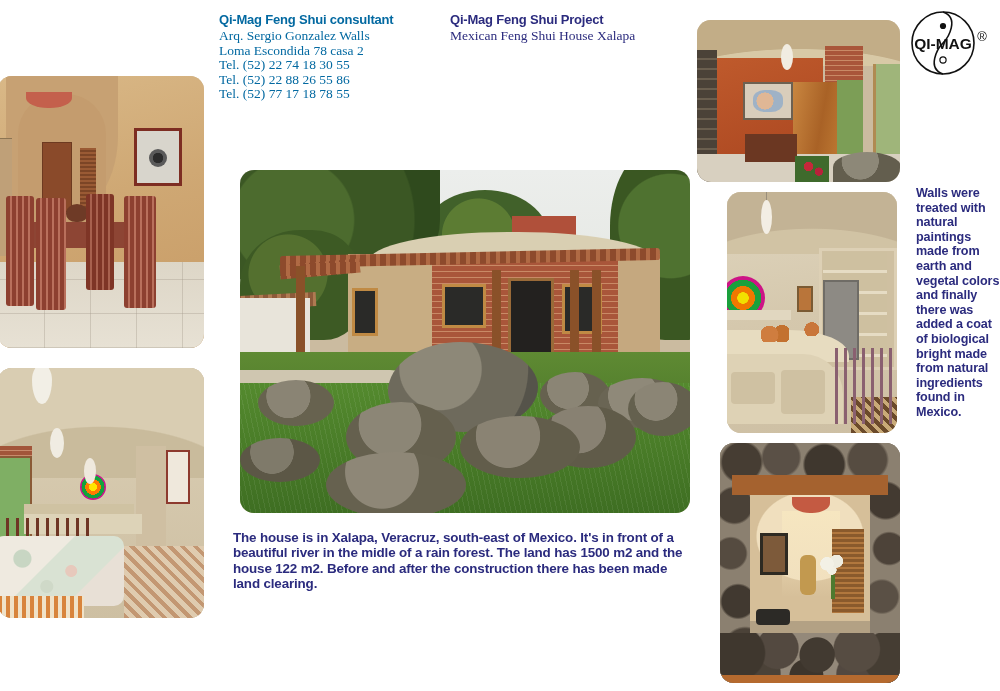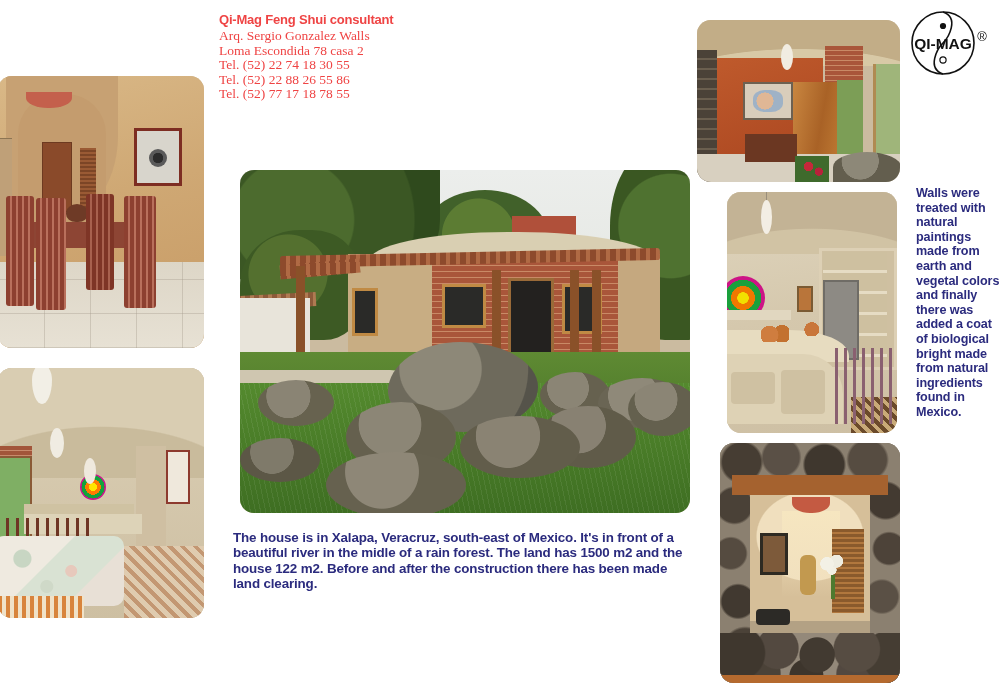--- a/index.html
+++ b/index.html
@@ -4,21 +4,21 @@
 <style>
   html,body{margin:0;padding:0;}
   body{
     width:1000px;height:691px;position:relative;overflow:hidden;
     background:#ffffff;
     font-family:"Liberation Sans", sans-serif;
   }
   .page{position:absolute;left:0;top:0;width:1000px;height:691px;}
   .contact{
     position:absolute;left:219px;top:12px;width:215px;
-    color:#ef4444;line-height:14.6px;
+    color:#0369a1;line-height:14.6px;
   }
   .contact .hd{
     font-family:"Liberation Sans",sans-serif;
     font-weight:bold;font-size:13px;letter-spacing:-0.2px;
     line-height:16px;margin-bottom:1px;
   }
   .contact .ln{font-family:"Liberation Serif",serif;font-size:13.5px;line-height:14.6px;white-space:nowrap;}
 
   .project{position:absolute;left:450px;top:12px;width:230px;color:#2b2b7e;}
   .project .hd{
@@ -289,20 +289,24 @@
 
   <div class="contact">
     <div class="hd">Qi-Mag Feng Shui consultant</div>
     <div class="ln">Arq. Sergio Gonzalez Walls</div>
     <div class="ln">Loma Escondida 78 casa 2</div>
     <div class="ln">Tel. (52) 22 74 18 30 55</div>
     <div class="ln">Tel. (52) 22 88 26 55 86</div>
     <div class="ln">Tel. (52) 77 17 18 78 55</div>
   </div>
 
+  <div class="project">
+    <div class="hd">Qi-Mag Feng Shui Project</div>
+    <div class="sub">Mexican Feng Shui House Xalapa</div>
+  </div>
 
   <div class="logo">
     <svg width="86" height="70" viewBox="0 0 86 70">
       <circle cx="35" cy="35" r="31" fill="#ffffff" stroke="#111111" stroke-width="1.6"></circle>
       <path d="M35 4 C52 10 40 30 35 35 C30 40 18 60 35 66" fill="none" stroke="#111111" stroke-width="1.6"></path>
       <circle cx="35" cy="18" r="3.1" fill="#111111"></circle>
       <circle cx="35" cy="52" r="3.1" fill="#ffffff" stroke="#111111" stroke-width="1.2"></circle>
       <text x="35" y="41" text-anchor="middle" font-family="Liberation Sans, sans-serif" font-size="15.5" font-weight="bold" fill="#111111">QI-MAG</text>
       <text x="74" y="33" text-anchor="middle" font-family="Liberation Sans, sans-serif" font-size="13" fill="#111111">®</text>
     </svg>

